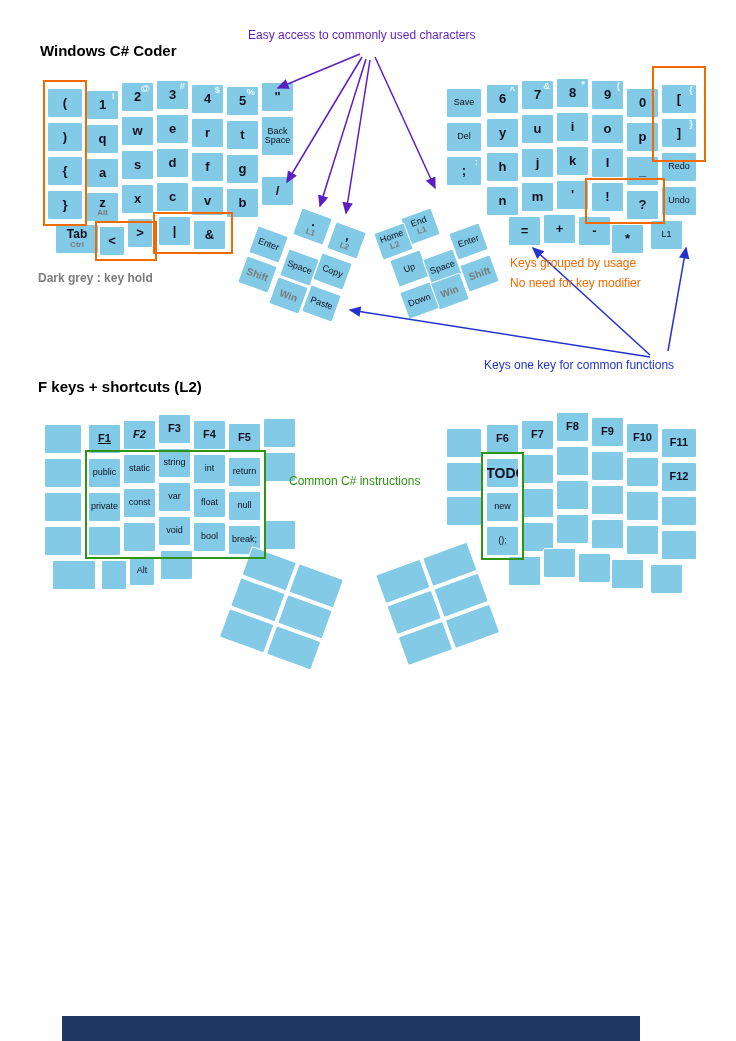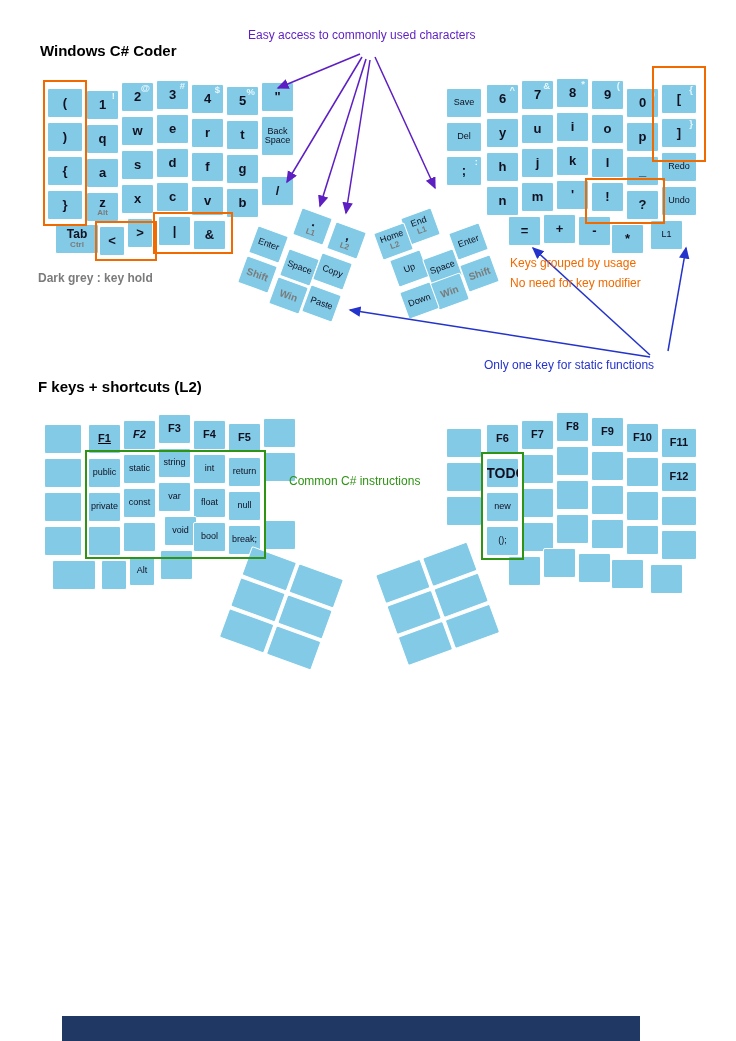--- a/index.html
+++ b/index.html
@@ -301,21 +301,21 @@
       </div>
       <div class="key word" style="left: 193px; top: 488px; width: 33px; height: 30px;">
         <span class="tap">float</span>
       </div>
       <div class="key word" style="left: 228px; top: 491px; width: 33px; height: 30px;">
         <span class="tap">null</span>
       </div>
       <div class="key" style="left: 44px; top: 526px; width: 38px; height: 30px;"></div>
       <div class="key" style="left: 88px; top: 526px; width: 33px; height: 30px;"></div>
       <div class="key" style="left: 123px; top: 522px; width: 33px; height: 30px;"></div>
-      <div class="key word" style="left: 164px; top: 516px; width: 33px; height: 30px;">
+      <div class="key word" style="left: 158px; top: 516px; width: 33px; height: 30px;">
         <span class="tap">void</span>
       </div>
       <div class="key word" style="left: 193px; top: 522px; width: 33px; height: 30px;">
         <span class="tap">bool</span>
       </div>
       <div class="key word" style="left: 228px; top: 525px; width: 33px; height: 30px;">
         <span class="tap">break;</span>
       </div>
       <div class="key" style="left: 263px; top: 520px; width: 33px; height: 30px;"></div>
       <div class="key" style="left: 52px; top: 560px; width: 44px; height: 30px;"></div>
@@ -478,17 +478,17 @@
     </g>
   </svg>
 
   <div class="title" style="left:40px;top:42px">Windows C# Coder</div>
   <div class="title" style="left:38px;top:378px">F keys + shortcuts (L2)</div>
 
   <div class="annot purple" style="left:248px;top:28px">Easy access to commonly used characters</div>
   <div class="annot grey" style="left:38px;top:271px">Dark grey : key hold</div>
   <div class="annot orange" style="left:510px;top:256px">Keys grouped by usage</div>
   <div class="annot orange" style="left:510px;top:276px">No need for key modifier</div>
-  <div class="annot blue" style="left:484px;top:358px">Only one key for static functions</div>
+  <div class="annot blue" style="left:484px;top:358px">Keys one key for common functions</div>
   <div class="annot green" style="left:289px;top:474px">Common C# instructions</div>
 
   <div class="footer"></div>
 </div>
 
 </body></html>

